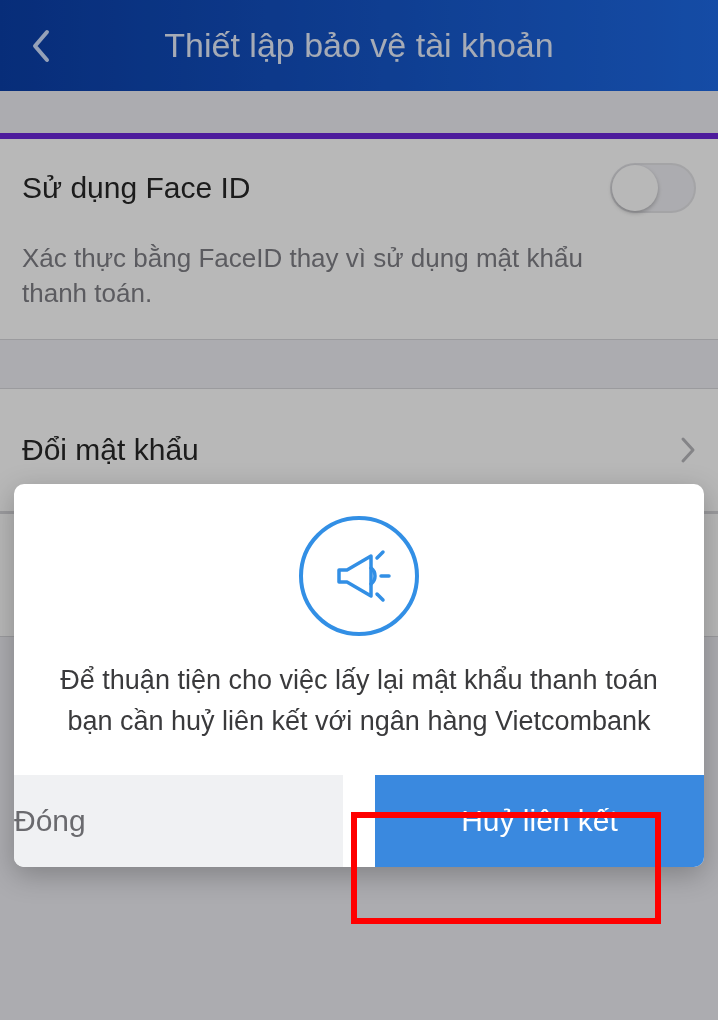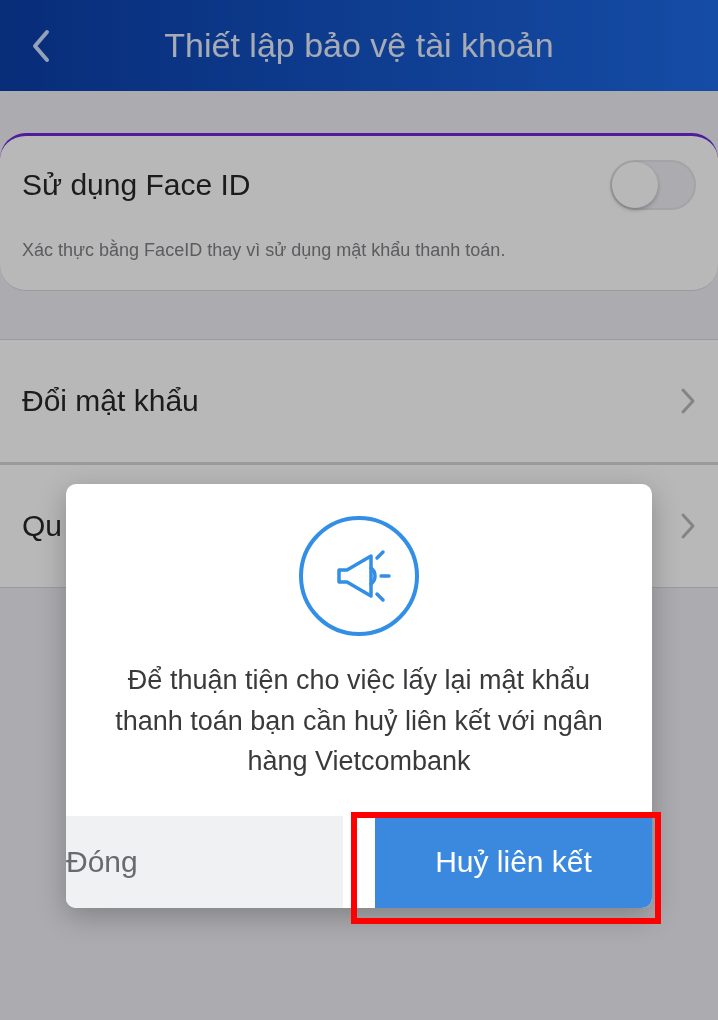--- a/index.html
+++ b/index.html
@@ -22,31 +22,30 @@
     font-size: 34px;
     font-weight: 400;
     text-align: center;
     padding-right: 40px;
   }
 
   .spacer-1 { height: 42px; background: #efeff4; }
 
   .section-faceid {
     background: #ffffff;
-    border-top: 3px solid #6d28d9;
+    border-top: 6px solid #6d28d9;
     border-bottom: 1px solid #d7d7db;
     padding: 24px 22px 28px 22px;
     position: relative;
-    border-radius: 26px;
   }
   .faceid-row { display: flex; align-items: center; justify-content: space-between; }
   .faceid-label { font-size: 30px; color: #272727; font-weight: 500; }
   .faceid-desc {
     margin-top: 28px;
-    font-size: 18px;
+    font-size: 26px;
     color: #7f7f85;
     line-height: 1.35;
     max-width: 600px;
   }
   .toggle {
     width: 86px; height: 50px; border-radius: 25px; background: #efeff4;
     border: 2px solid #e3e3e7; position: relative;
   }
   .toggle-knob {
     position: absolute; left: 0; top: 0; width: 46px; height: 46px;
@@ -75,21 +74,21 @@
   }
 
   .overlay {
     position: absolute; inset: 0;
     background: rgba(0,0,0,0.28);
     display: flex; align-items: flex-start; justify-content: center;
   }
 
   .modal {
     margin-top: 484px;
-    width: 586px;
+    width: 690px;
     background: #ffffff;
     border-radius: 10px;
     overflow: hidden;
     box-shadow: 0 8px 28px rgba(0,0,0,0.25);
   }
   .modal-body {
     padding: 32px 30px 34px 30px;
     text-align: center;
   }
   .megaphone-circle {

